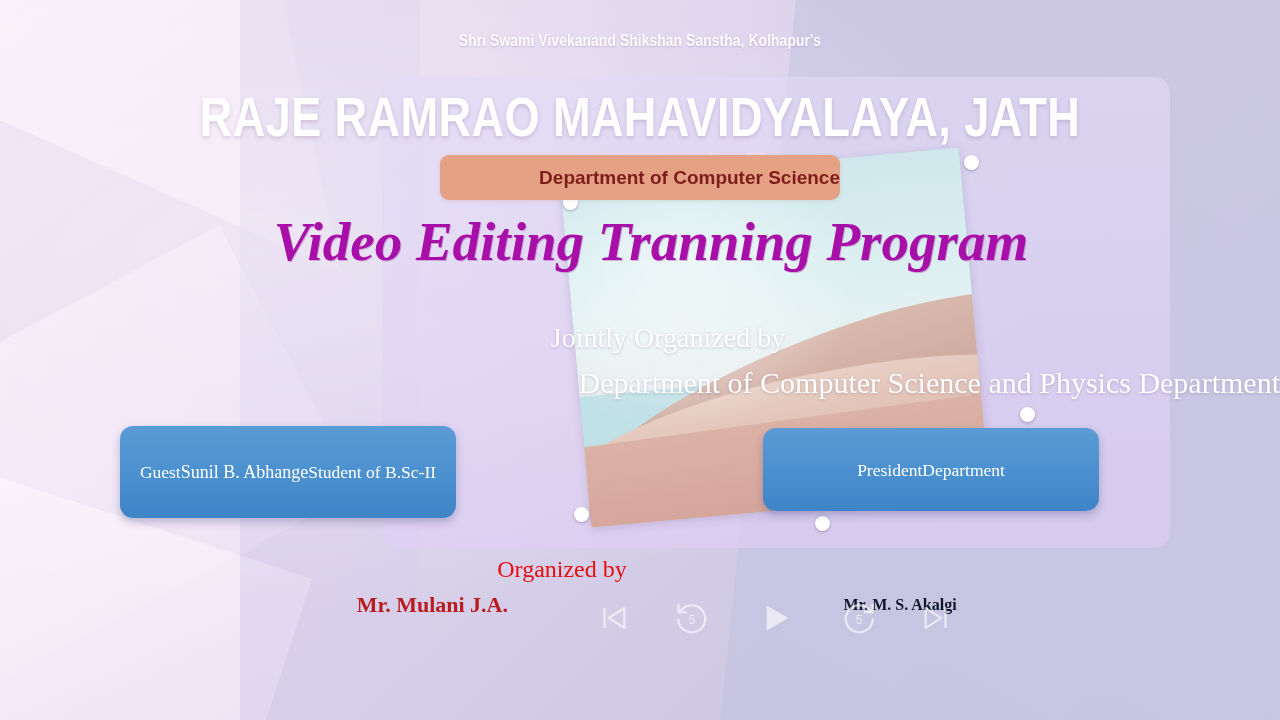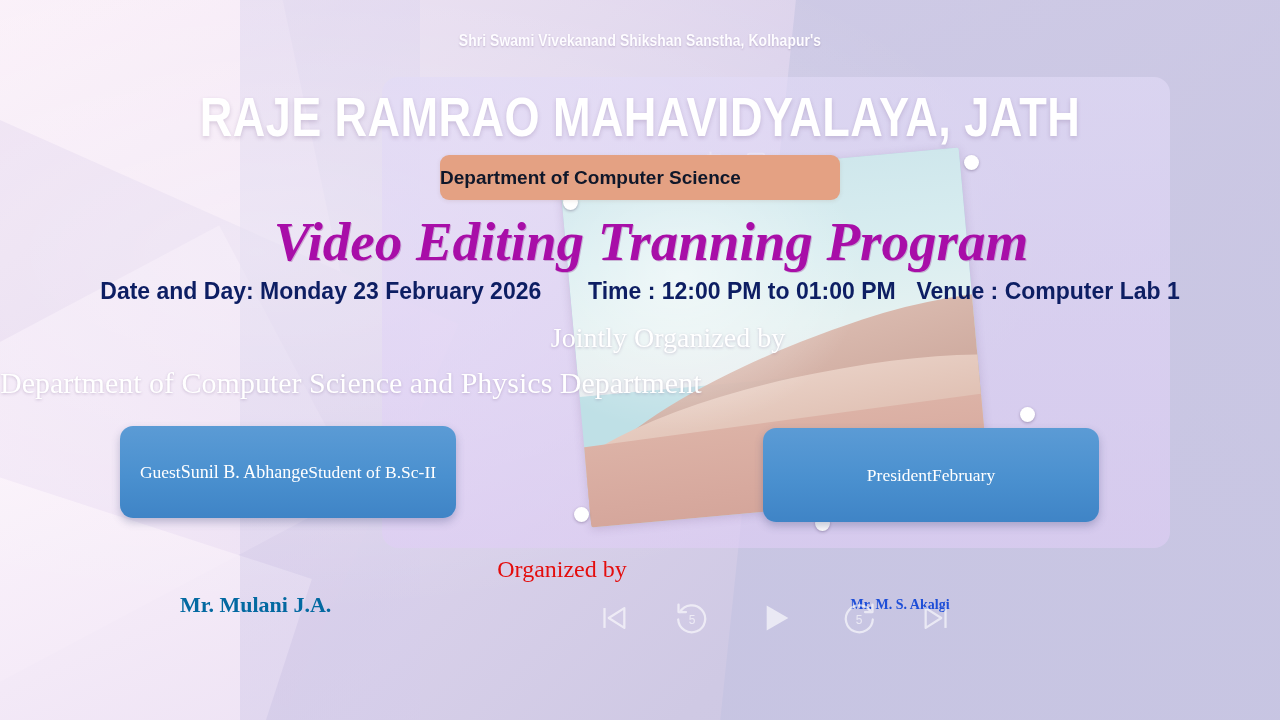--- a/index.html
+++ b/index.html
@@ -136,22 +136,22 @@
     font-family:"Liberation Sans",sans-serif;
     font-weight:bold;font-size:55px;line-height:58px;letter-spacing:.5px;
     color:#ffffff;
     transform:scaleX(.82);
     text-shadow:0 2px 5px rgba(100,70,120,.22);
   }
   .dept-banner{
     position:absolute;left:440px;top:155px;width:400px;height:45px;
     background:#e4a183;
     border-radius:9px;
-    display:flex;align-items:center;justify-content:flex-start;
-    color:#0f172a;font-weight:bold;font-size:19px;
+    display:flex;align-items:center;justify-content:flex-end;
+    color:#7f1d1d;font-weight:bold;font-size:19px;
     box-shadow:0 1px 4px rgba(120,70,50,.12);
   }
   .event-title{
     position:absolute;left:0;top:210px;width:1280px;text-align:center;
     font-family:"Liberation Serif",serif;
     font-style:italic;font-weight:bold;
     font-size:55px;line-height:64px;
     color:#a80ea8;
     text-shadow:1px 1px 0 rgba(120,0,120,.25);
     margin-left:11px;
@@ -166,57 +166,57 @@
   .detail-line .gapB{display:inline-block;width:8px;}
 
   .jointly{
     position:absolute;left:0;top:322px;width:1280px;text-align:center;
     font-family:"Liberation Serif",serif;
     font-size:28px;color:#ffffff;
     text-shadow:0 1px 3px rgba(110,80,130,.3);
     padding-left:28px;
   }
   .jointly-sub{
-    position:absolute;left:0;top:366px;width:1280px;text-align:left;
+    position:absolute;left:0;top:366px;width:1280px;text-align:right;
     font-family:"Liberation Serif",serif;
     font-size:30px;color:#ffffff;
     text-shadow:0 1px 3px rgba(110,80,130,.3);
   }
 
   
   .card{
     position:absolute;
     background:linear-gradient(180deg,#5b9bd5 0%,#4a90cf 55%,#3f84c6 100%);
     border-radius:13px;
     box-shadow:0 4px 9px rgba(60,70,120,.30);
     display:flex;flex-direction:row;align-items:center;justify-content:center;
     color:#ffffff;
     font-family:"Liberation Serif",serif;
     font-size:17.5px;line-height:26px;
     text-align:center;
   }
   .card .nm{font-size:18px;}
   .card-guest{left:120px;top:426px;width:336px;height:92px;}
-  .card-pres{left:763px;top:428px;width:336px;height:94px;}
+  .card-pres{left:763px;top:428px;width:336px;height:83px;}
 
   
   .organized-by{
     position:absolute;left:0;top:556px;width:1124px;text-align:center;
     font-family:"Liberation Serif",serif;
     font-size:24px;color:#e40d0d;
   }
   .org-left{
-    position:absolute;left:180px;top:588px;width:310px;text-align:left;
-    font-family:"Liberation Serif",serif;
-    font-size:22px;line-height:33px;color:#0369a1;font-weight:bold;
+    position:absolute;left:198px;top:588px;width:310px;text-align:right;
+    font-family:"Liberation Serif",serif;
+    font-size:22px;line-height:33px;color:#b91c1c;font-weight:bold;
   }
   .org-right{
     position:absolute;left:745px;top:588px;width:310px;text-align:center;
     font-family:"Liberation Serif",serif;
-    font-size:14px;line-height:33px;color:#1d4ed8;font-weight:bold;
+    font-size:16px;line-height:33px;color:#0f172a;font-weight:bold;
   }
 
   
   .controls{
     position:absolute;left:590px;top:590px;width:370px;height:56px;
     display:flex;align-items:center;justify-content:space-between;
     opacity:.62;
   }
   .ctl{width:46px;height:46px;display:flex;align-items:center;justify-content:center;}
   .ctl svg{display:block;}
@@ -276,40 +276,33 @@
   <div class="org-line">Shri Swami Vivekanand Shikshan Sanstha, Kolhapur's</div>
 
   <div class="college-title">RAJE RAMRAO MAHAVIDYALAYA, JATH</div>
 
   <div class="dept-banner">
     <span>Department of Computer Science</span>
   </div>
 
   <div class="event-title">Video Editing Tranning Program</div>
 
-  <div class="detail-line">
-    <span>Date and Day: Monday 23 February 2026</span>
-    <span class="gapA"></span>
-    <span>Time : 12:00 PM to 01:00 PM</span>
-    <span class="gapB"></span>
-    <span>Venue : Computer Lab 1</span>
-  </div>
 
   <div class="jointly">Jointly Organized by</div>
   <div class="jointly-sub">Department of Computer Science and Physics Department</div>
 
   <div class="card card-guest">
     <div>Guest</div>
     <div class="nm">Sunil B. Abhange</div>
     <div>Student of B.Sc-II</div>
   </div>
 
   <div class="card card-pres">
     <div>President</div>
-    <div>February</div>
+    <div>Department</div>
   </div>
 
   <div class="organized-by">Organized by</div>
 
   <div class="org-left">
     <div>Mr. Mulani J.A.</div>
   </div>
 
   <div class="org-right">
     <div>Mr. M. S. Akalgi</div>

